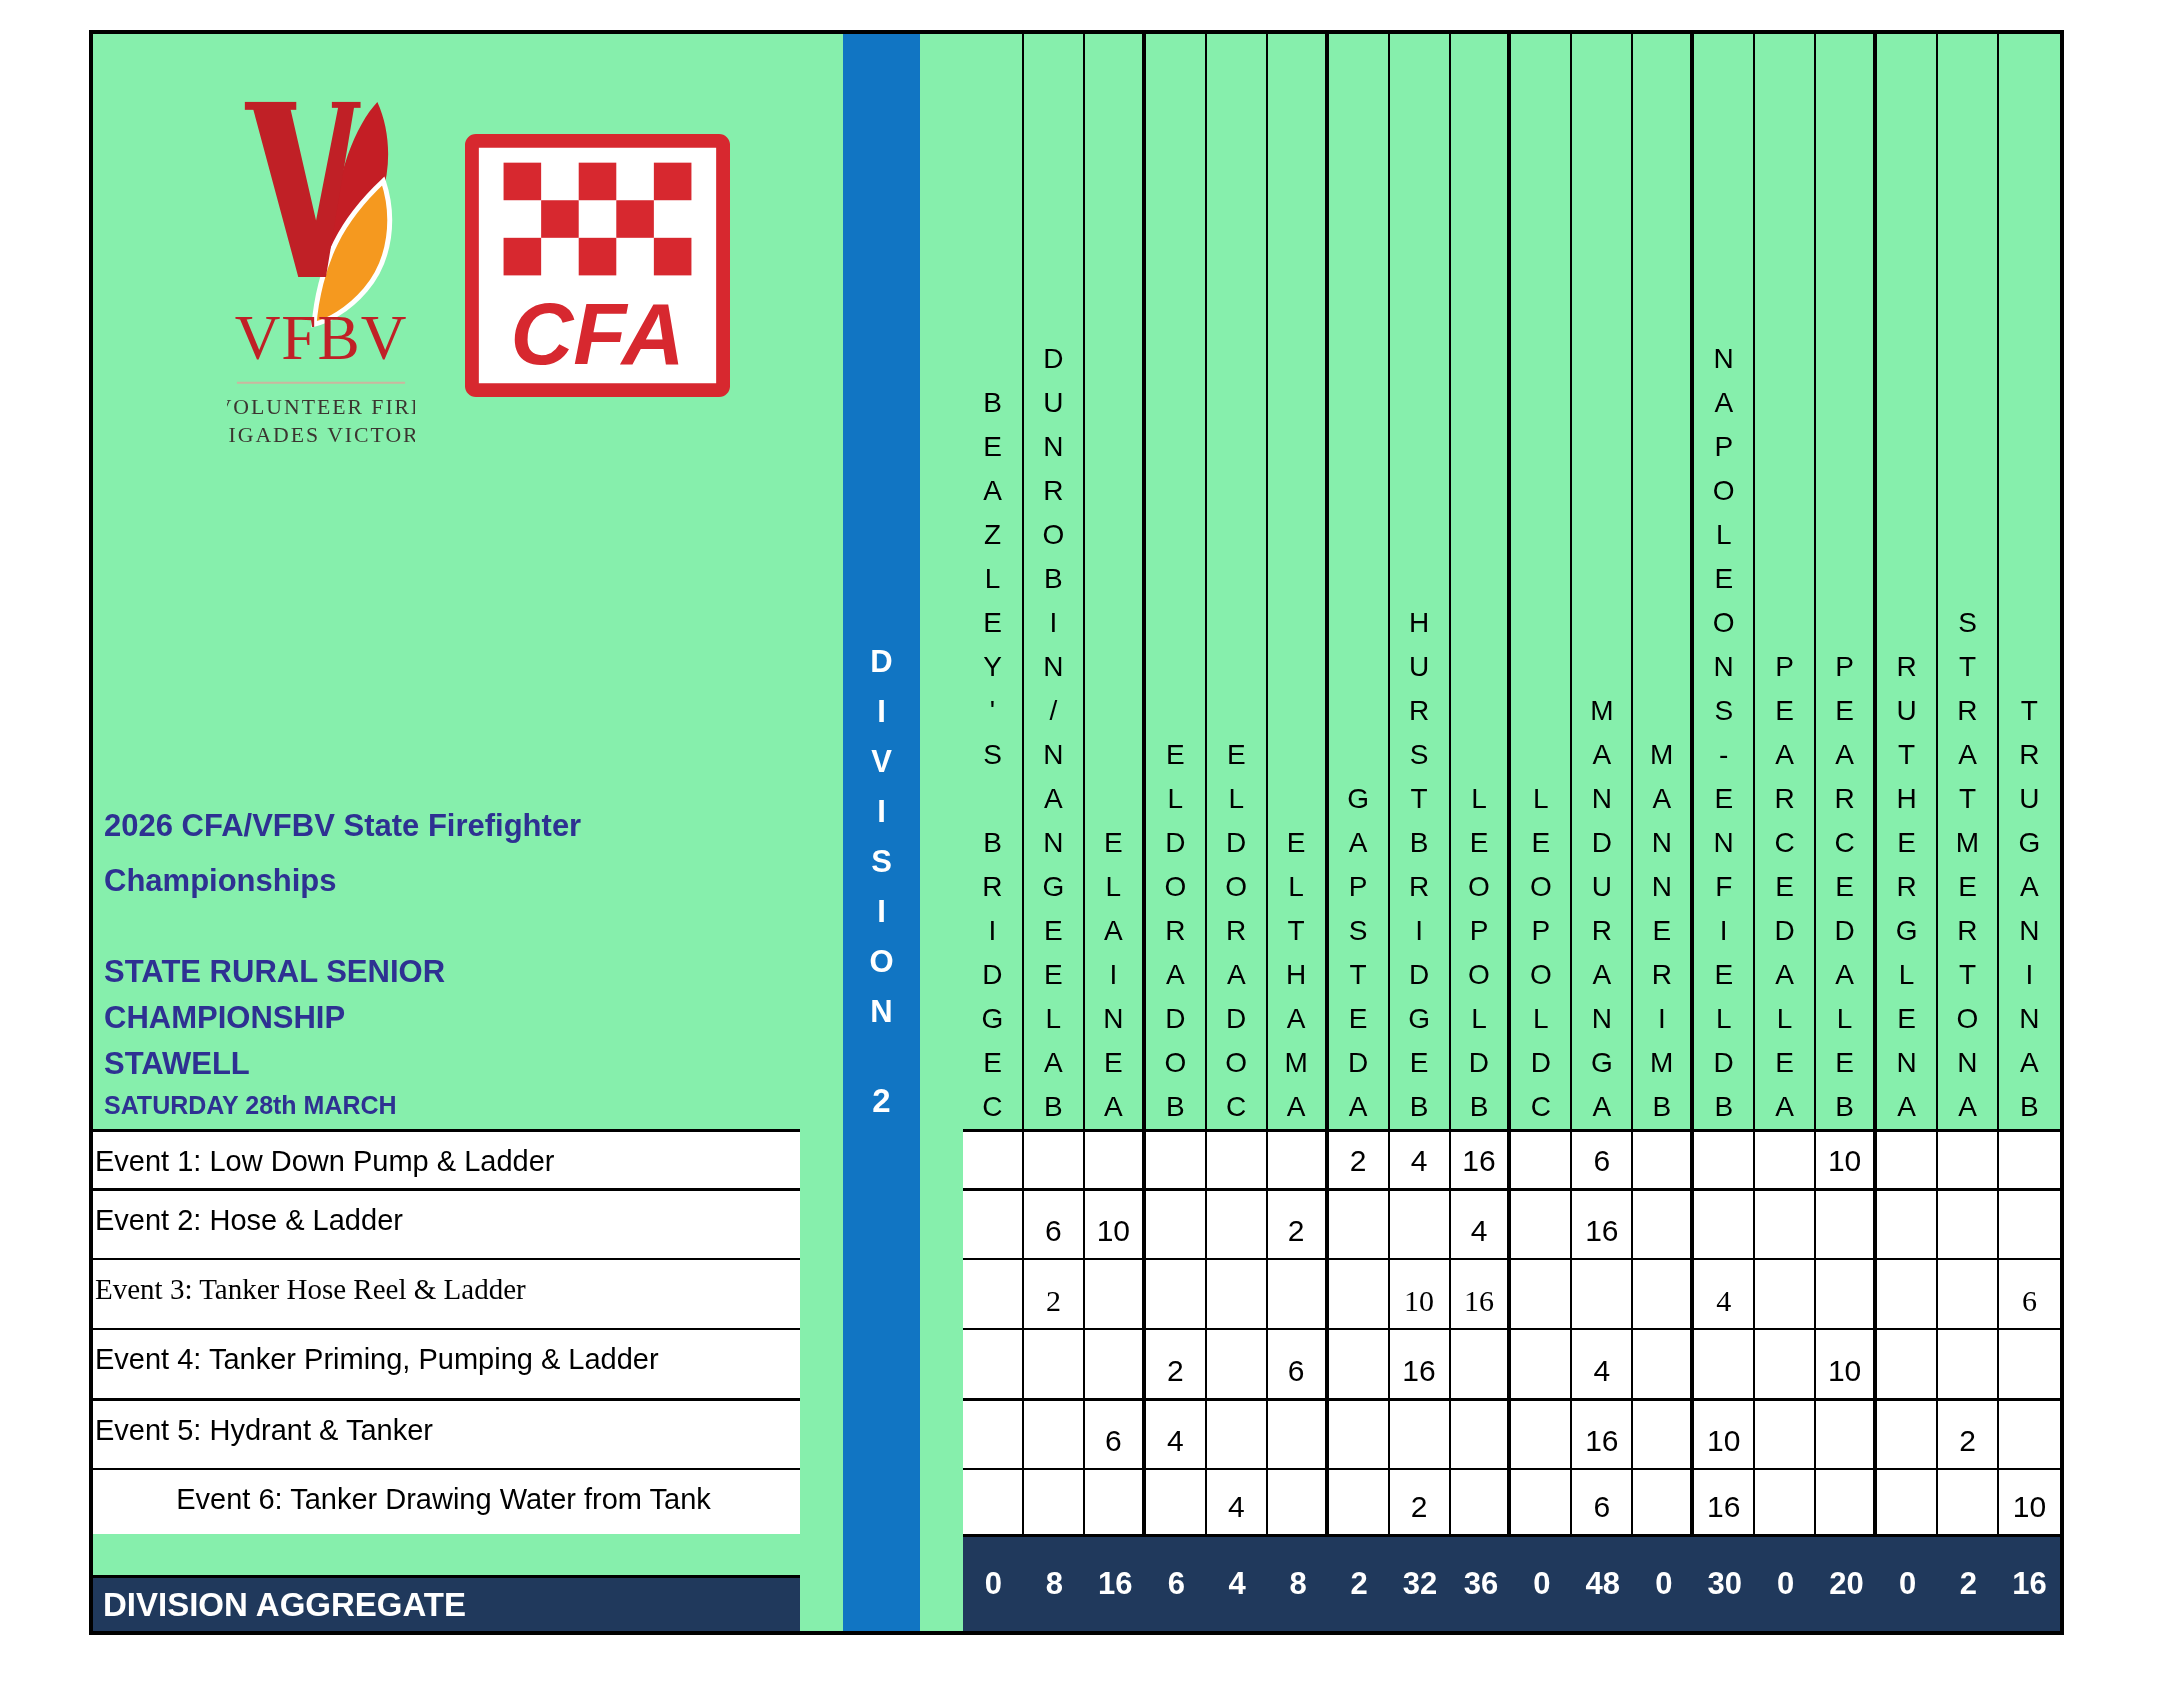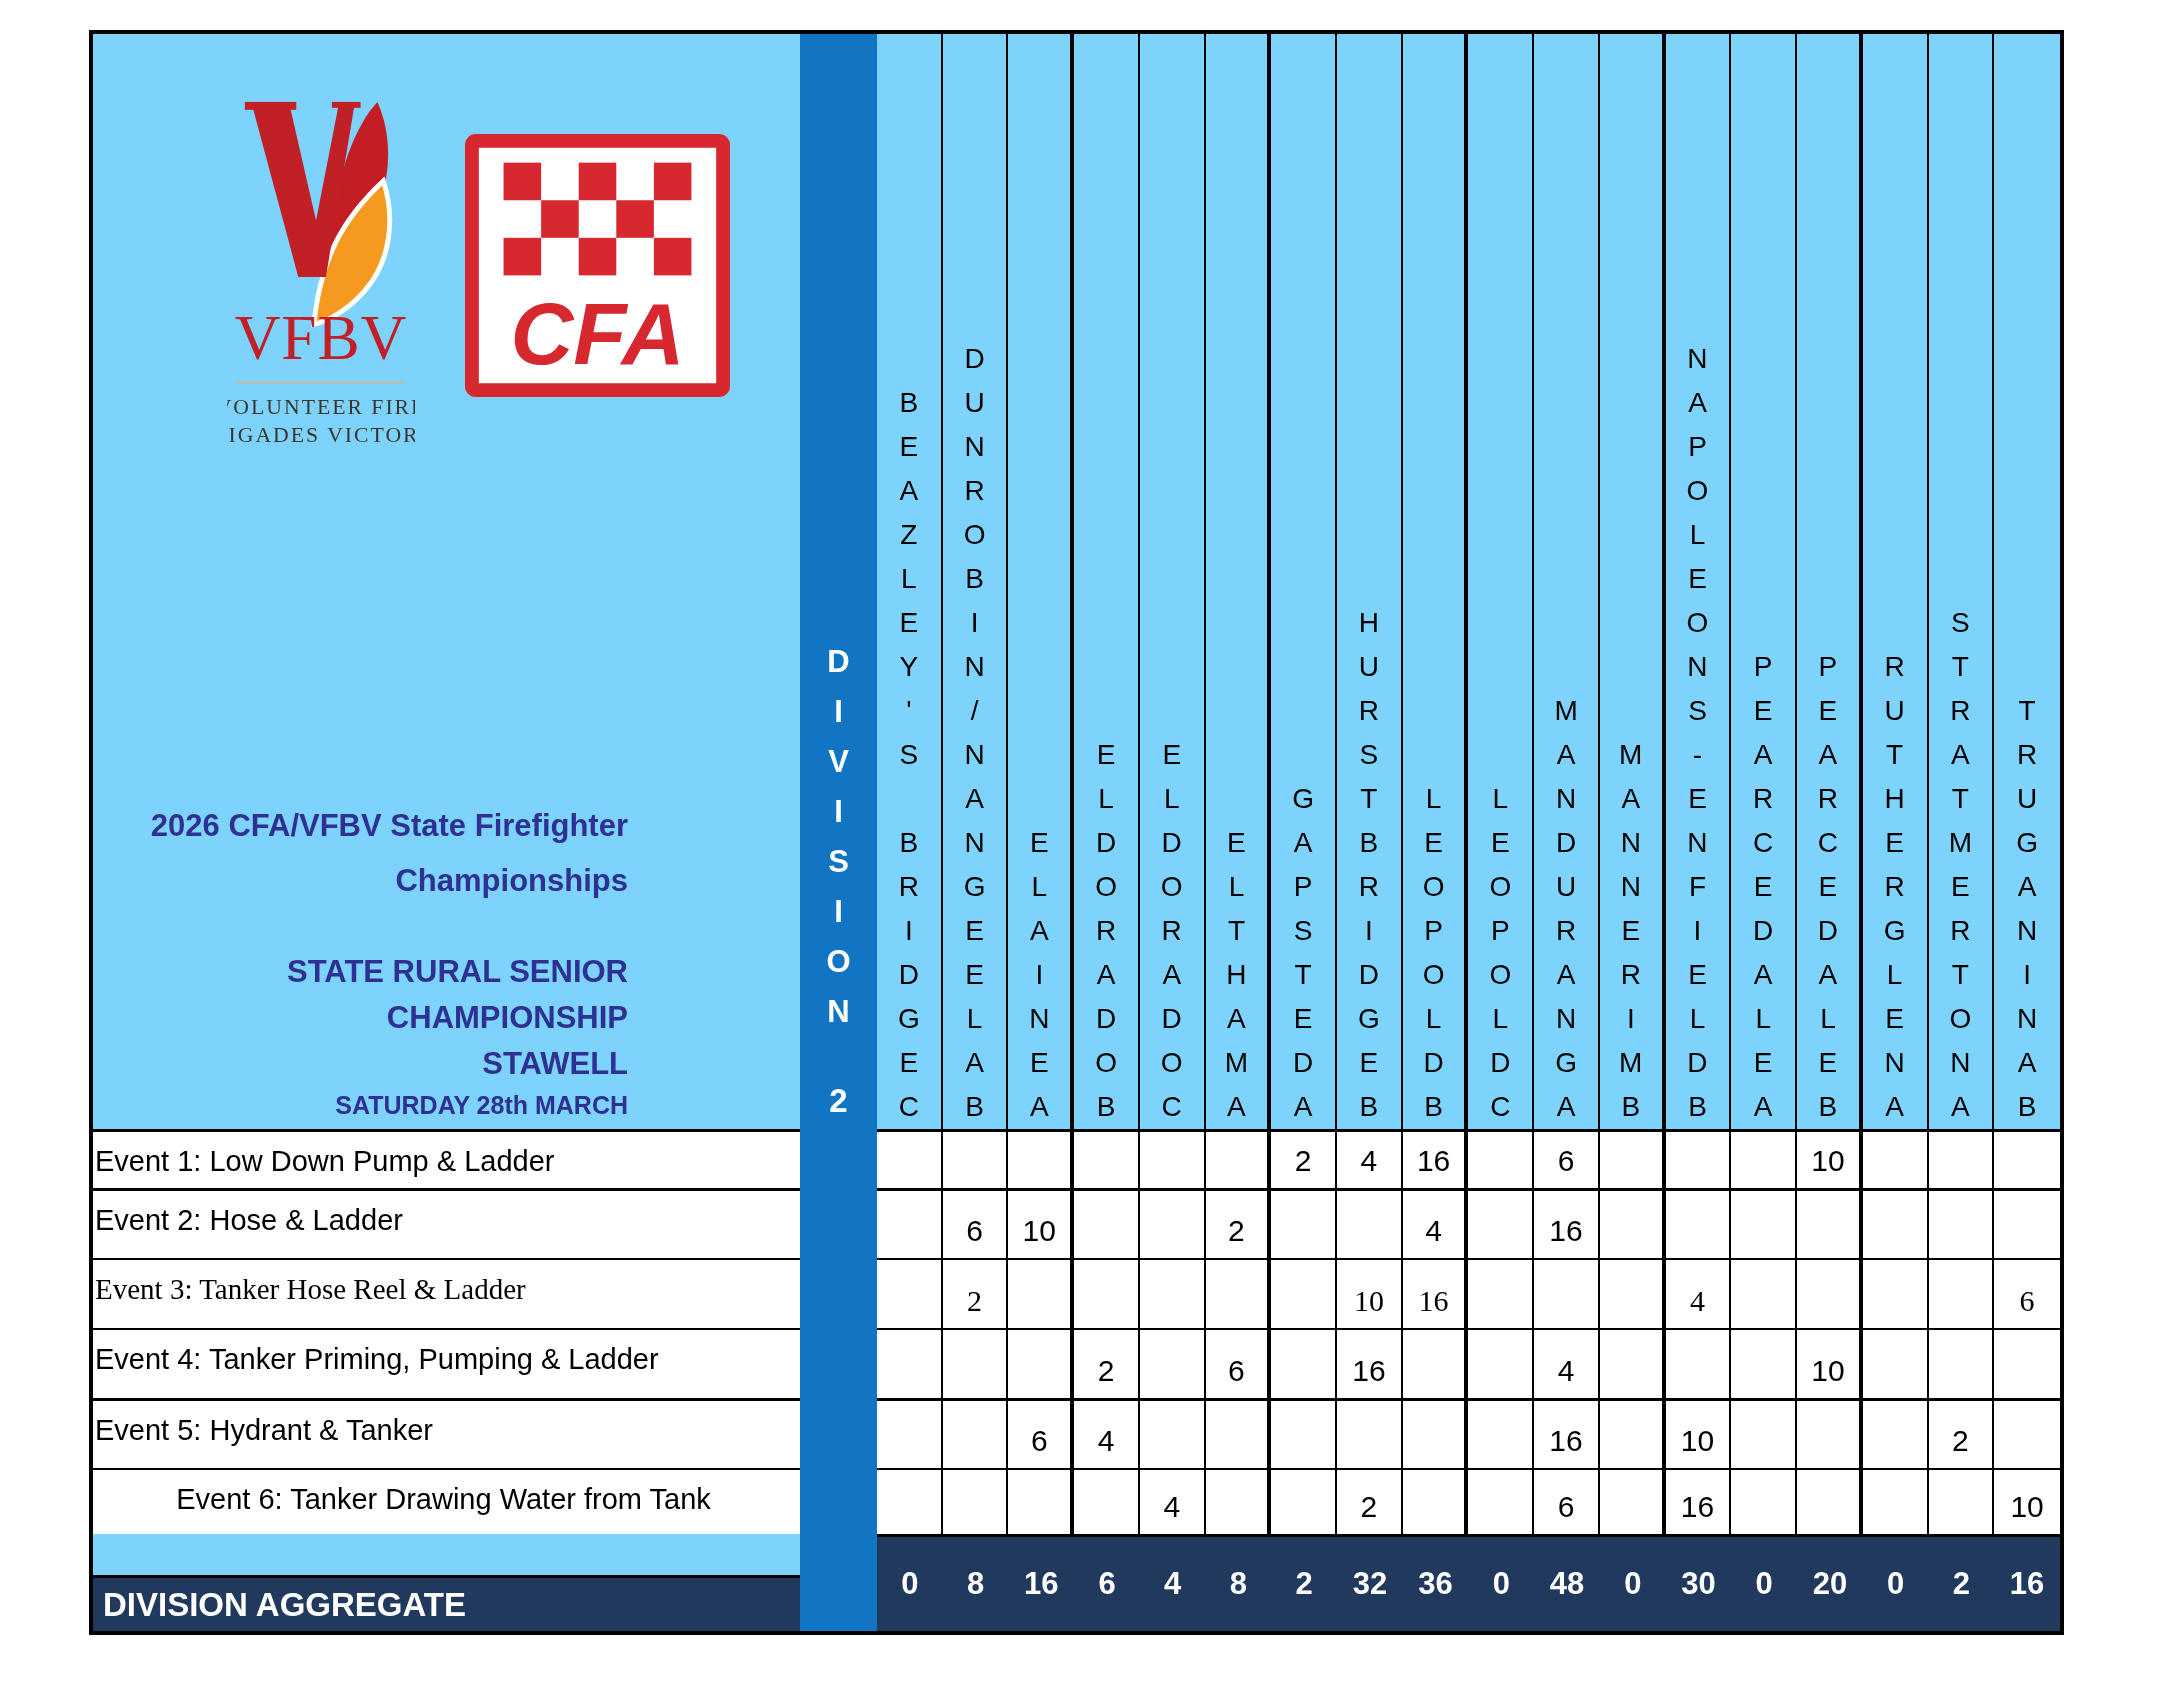--- a/index.html
+++ b/index.html
@@ -1,29 +1,29 @@
 <!DOCTYPE html>
 <html><head>
 <meta charset="utf-8">
 <style>
   * { margin:0; padding:0; box-sizing:border-box; }
   html,body { width:2178px; height:1683px; background:#ffffff; font-family:"Liberation Sans",sans-serif; position:relative; }
 
   .results-table { position:absolute; left:89px; top:30px; width:1975px; height:1605px;
-    border:4px solid #000; display:flex; background:#7dd3fc; }
+    border:4px solid #000; display:flex; background:#86efac;gap:43px; }
 
   
   .label-col { width:707px; display:flex; flex-direction:column; }
   .header-cell { height:1095px; position:relative; }
 
   .logo-svg { position:absolute; }
   .vfbv-svg { left:134px; top:60px; width:188px; height:356px; }
   .cfa-svg  { left:371px; top:99px; width:267px; height:265px; }
 
-  .title-block { position:absolute; left:0; width:535px; text-align:right;
+  .title-block { position:absolute; left:11px; width:535px; text-align:left;
     color:#2E3192; font-weight:bold; }
   .title-main { top:764px; font-size:31px; line-height:55px; }
   .title-sub  { top:915px; font-size:31px; line-height:46px; }
   .title-date { top:1051px; font-size:25px; line-height:40px; }
 
   .label-row { padding:13px 8px 0 2px; font-size:29px; color:#000; background:#fff; }
   .r0 { height:59px; border-top:3px solid #000; }
   .r1 { height:70px; border-top:3px solid #000; }
   .r2 { height:70px; border-top:2px solid #000;font-family:Liberation Serif, serif; }
   .r3 { height:70px; border-top:2px solid #000; }

